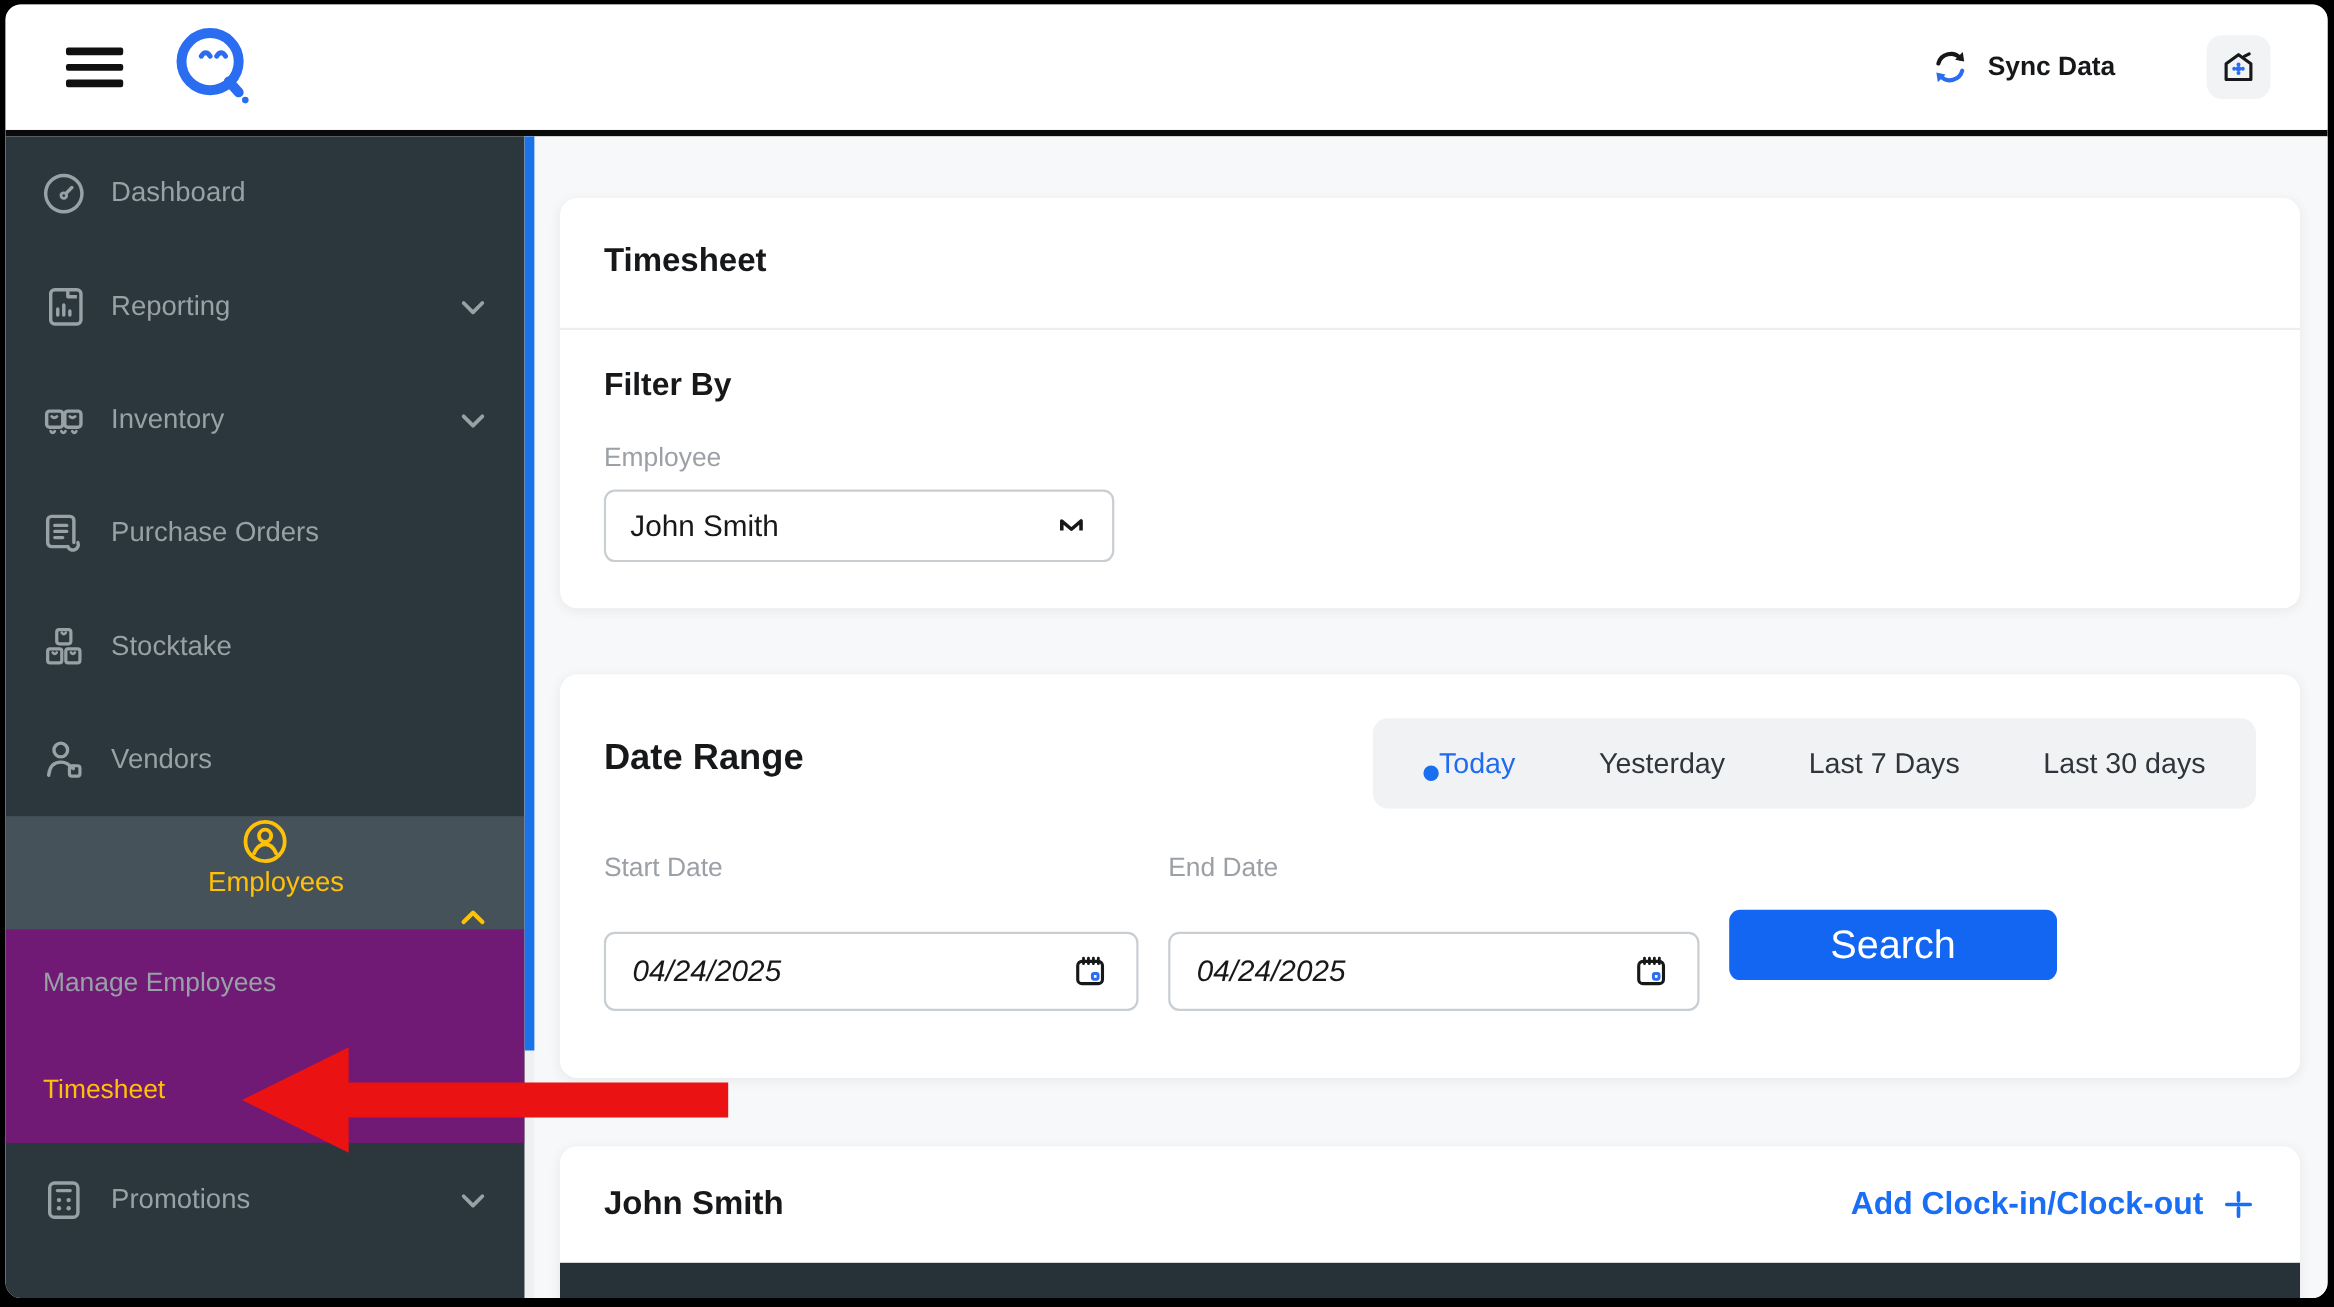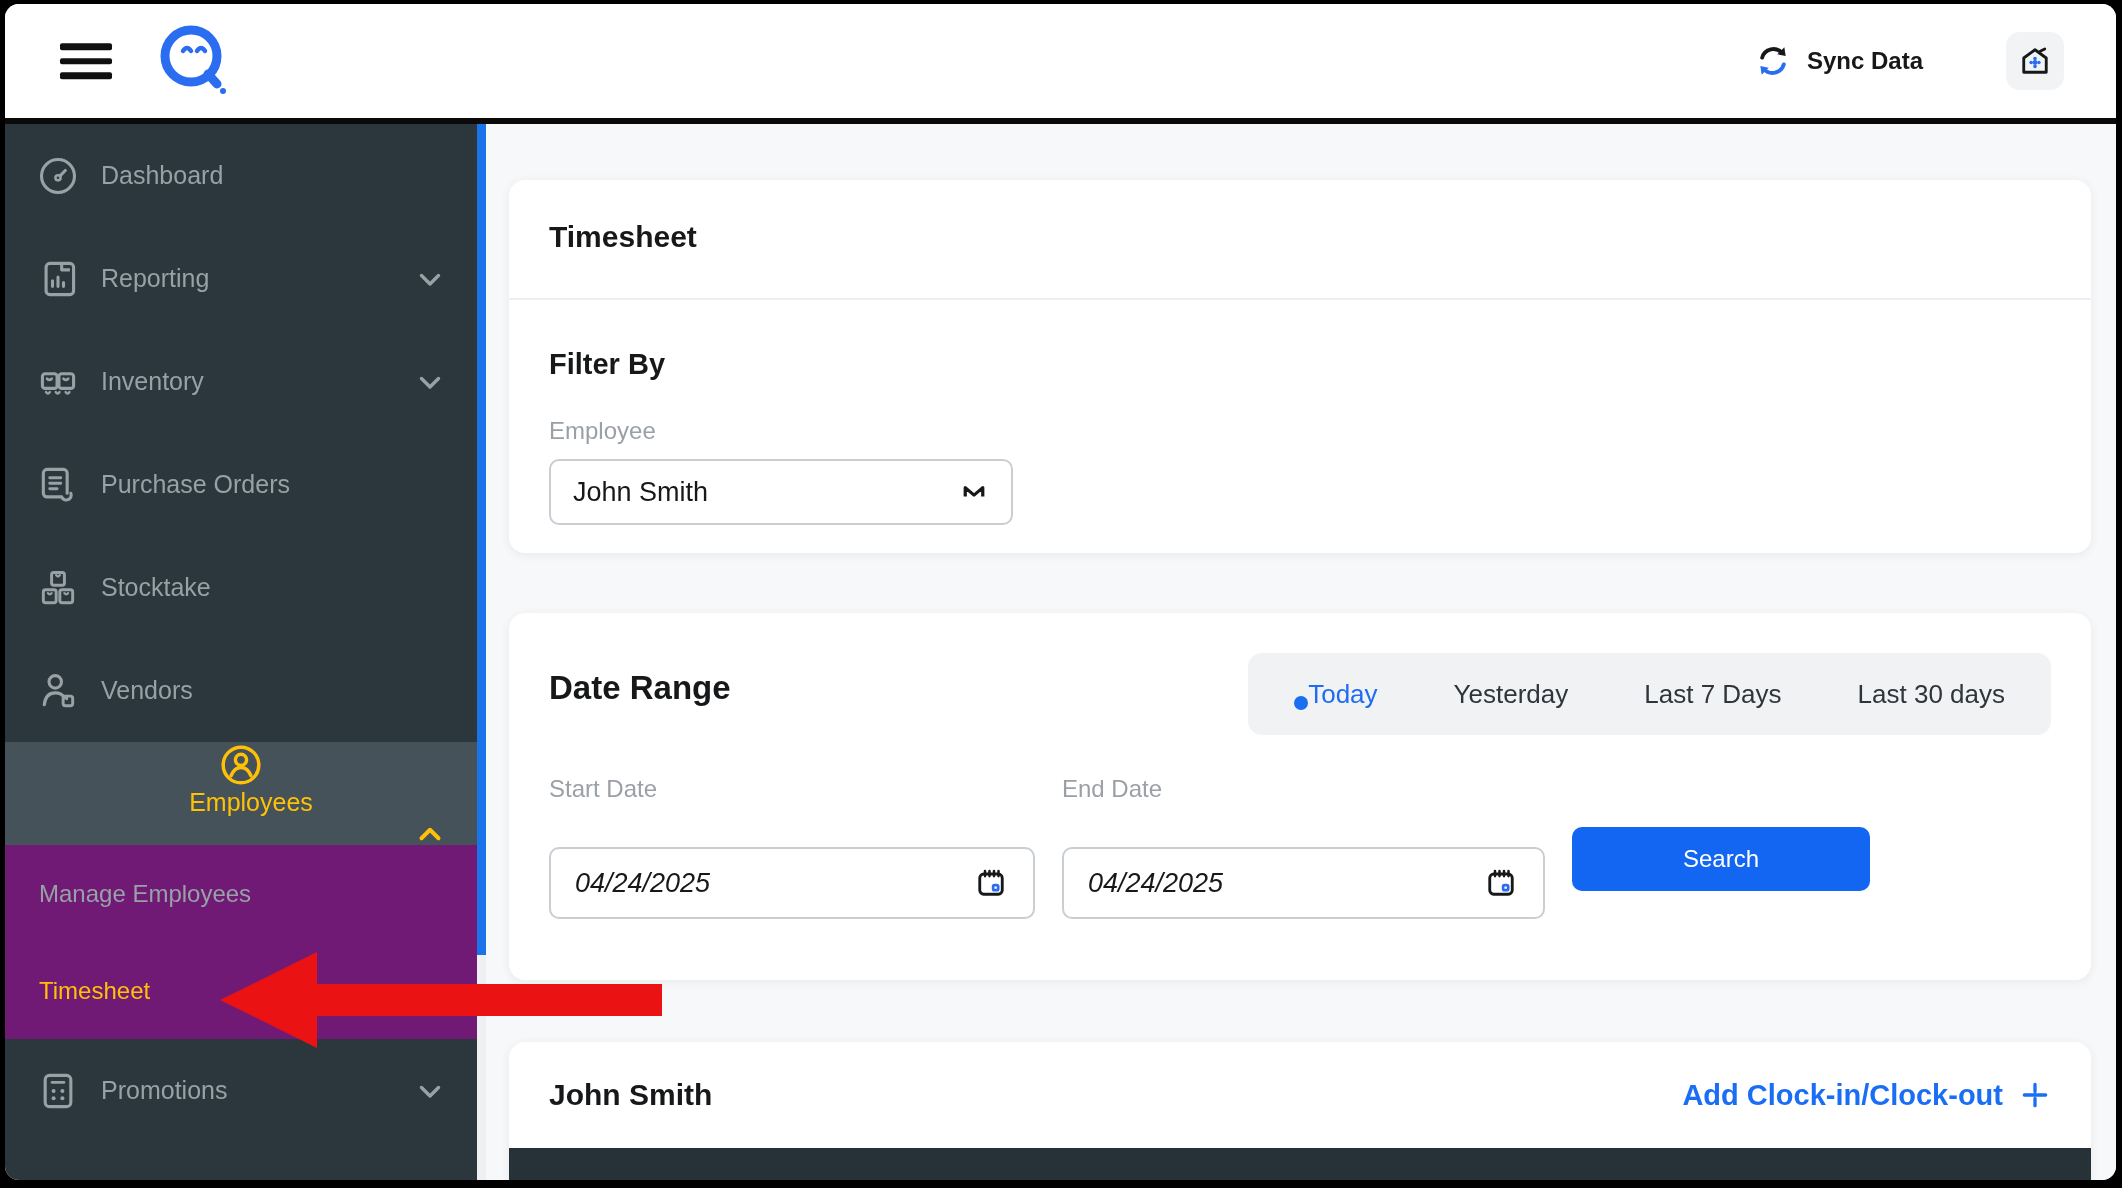--- a/index.html
+++ b/index.html
@@ -45,21 +45,21 @@
   .content { flex:1 1 auto; background:#f7f8f9; position:relative; overflow:hidden; }
   .card { position:absolute; left:23px; width:1582px; background:#fff; border-radius:16px;
           box-shadow:0 2px 10px rgba(60,64,67,.08); }
   .card1 { top:56px; height:373px; }
   .card2 { top:489px; height:367px; }
   .card3 { top:918px; height:300px; }
 
   
   .card1-header { padding:40px 40px 0 40px; height:120px; border-bottom:2px solid #eceef0; }
   .card-title { font-size:30px; font-weight:bold; color:#17181a; }
-  .card1-body { padding:48px 40px 0 40px; }
+  .card1-body { padding:34px 40px 0 40px; }
   .filter-by { font-size:29px; font-weight:bold; color:#17181a; }
   .field-label { font-size:24px; color:#9aa0a6; }
   .emp-label { margin-top:36px; }
   .select-box { margin-top:14px; width:464px; height:66px; border:2px solid #c9ced3; border-radius:10px;
                 display:flex; align-items:center; padding:0 22px; cursor:pointer; background:#fff; }
   .select-value { font-size:27px; color:#17181a; }
   .select-caret { margin-left:auto; display:flex; }
 
   
   .card2-inner { padding:40px; }
@@ -73,21 +73,21 @@
   .dr-controls { display:flex; margin-top:40px; }
   .dr-field { display:flex; flex-direction:column;gap:28px; }
   .dr-field + .dr-field { margin-left:27px; }
   .date-box { margin-top:16px; height:72px; border:2px solid #c9ced3; border-radius:10px; background:#fff;
               display:flex; align-items:center; padding:0 24px; cursor:pointer;font-style:italic; }
   .date-box.start { width:486px; }
   .date-box.end { width:483px; }
   .date-value { font-size:27px; color:#17181a; }
   .cal-icon { margin-left:auto; display:flex; }
   .search-btn { margin-left:27px; margin-top:52px; width:298px; height:64px; background:#1266f1; color:#fff;
-                font-size:24px; border:none; border-radius:10px; cursor:pointer; font-family:inherit; }
+                font-size:36px; border:none; border-radius:10px; cursor:pointer; font-family:inherit; }
 
   
   .card3 { overflow:hidden; }
   .card3-header { padding:36px 40px; display:flex; align-items:center; }
   .emp-name { font-size:30px; font-weight:bold; color:#17181a; }
   .add-link { margin-left:auto; display:flex; align-items:center; gap:16px; cursor:pointer; }
   .add-link-label { font-size:29px; font-weight:bold; color:#1a6ef5; }
   .table-head-bar { height:200px; background:#263238; }
 
   

